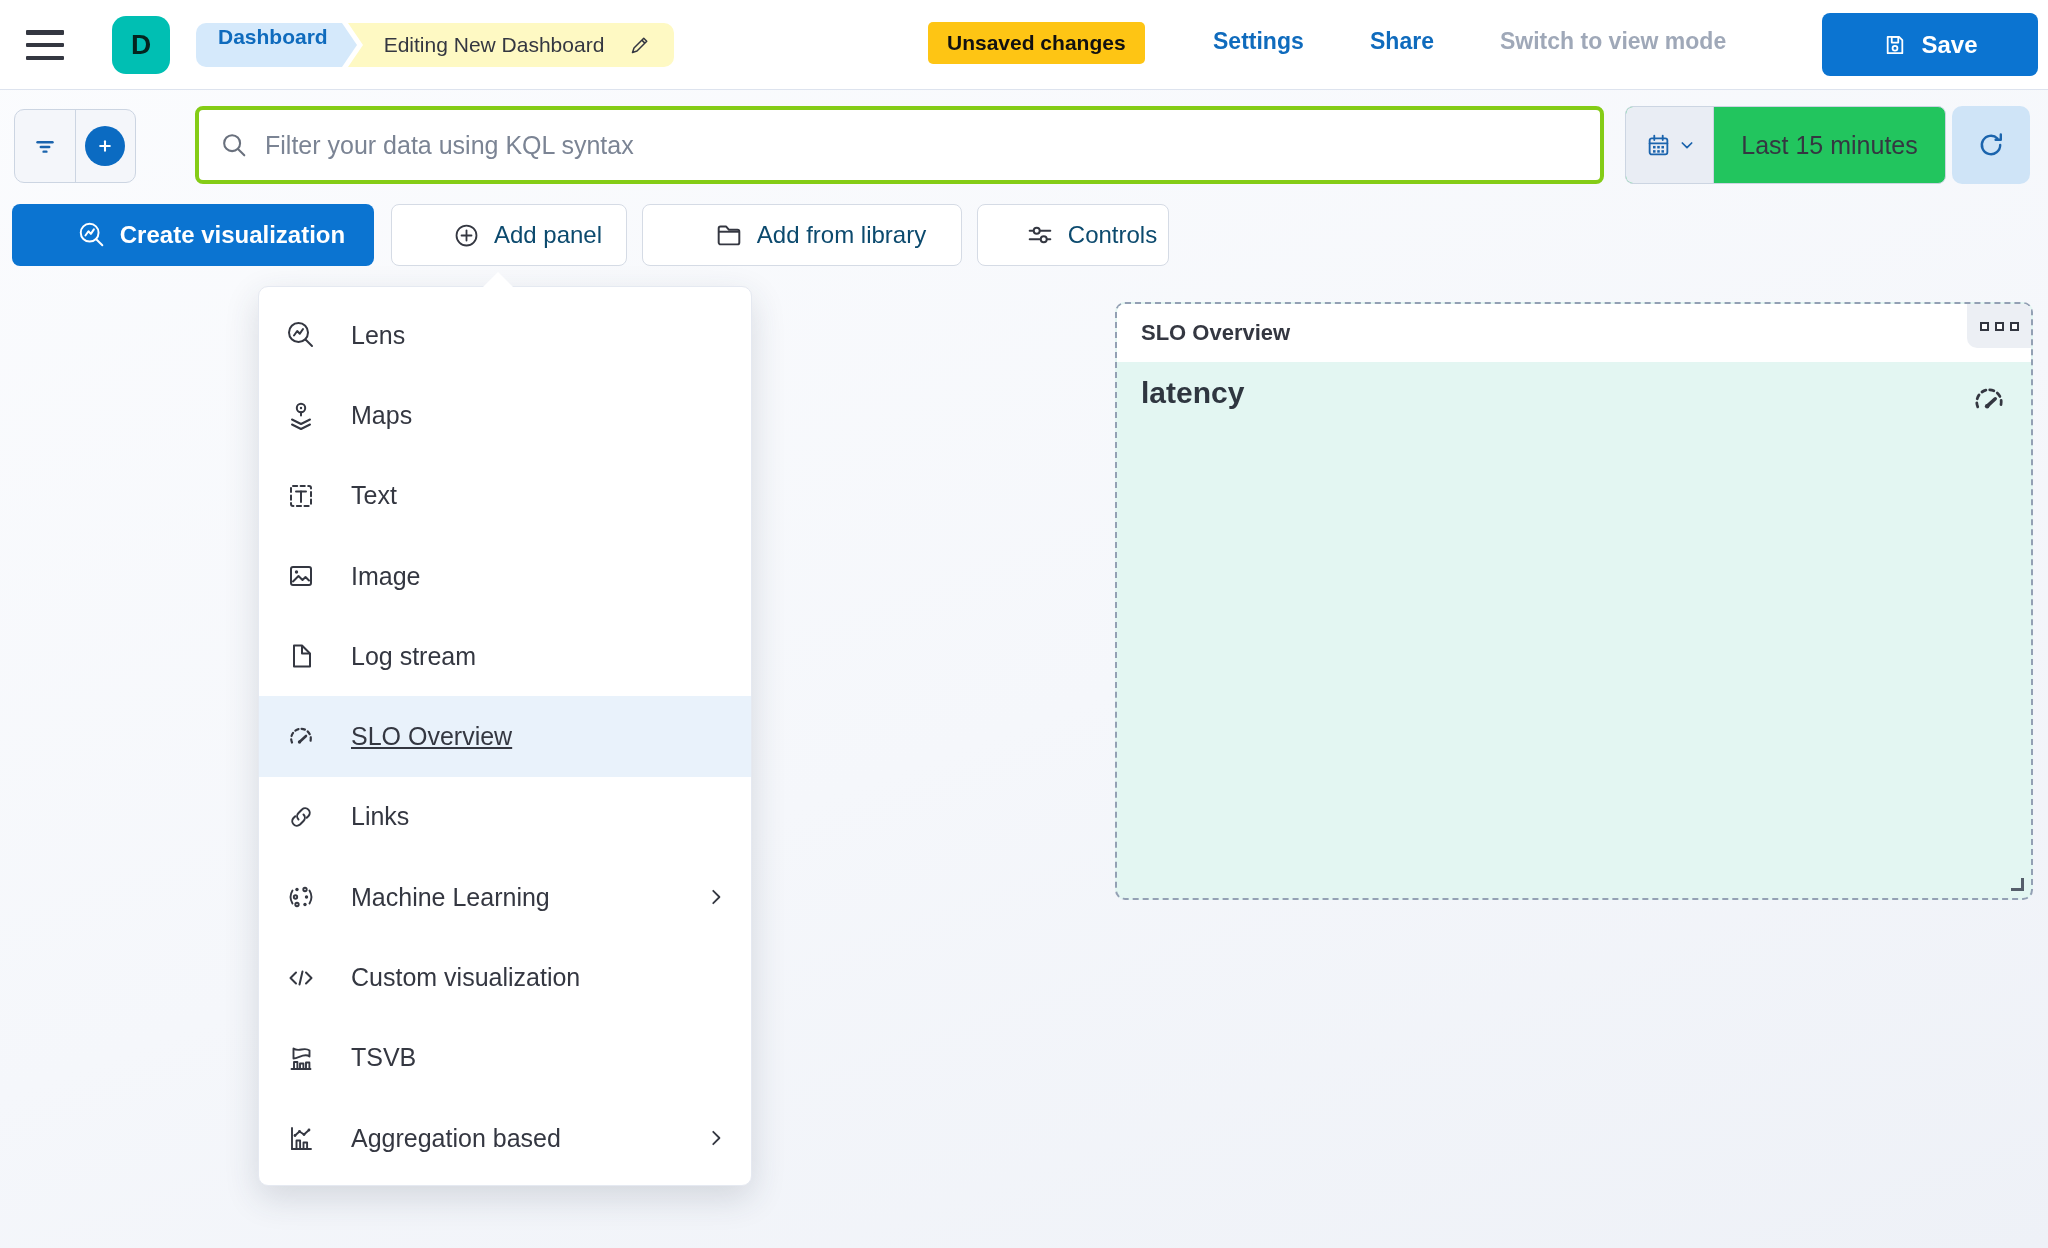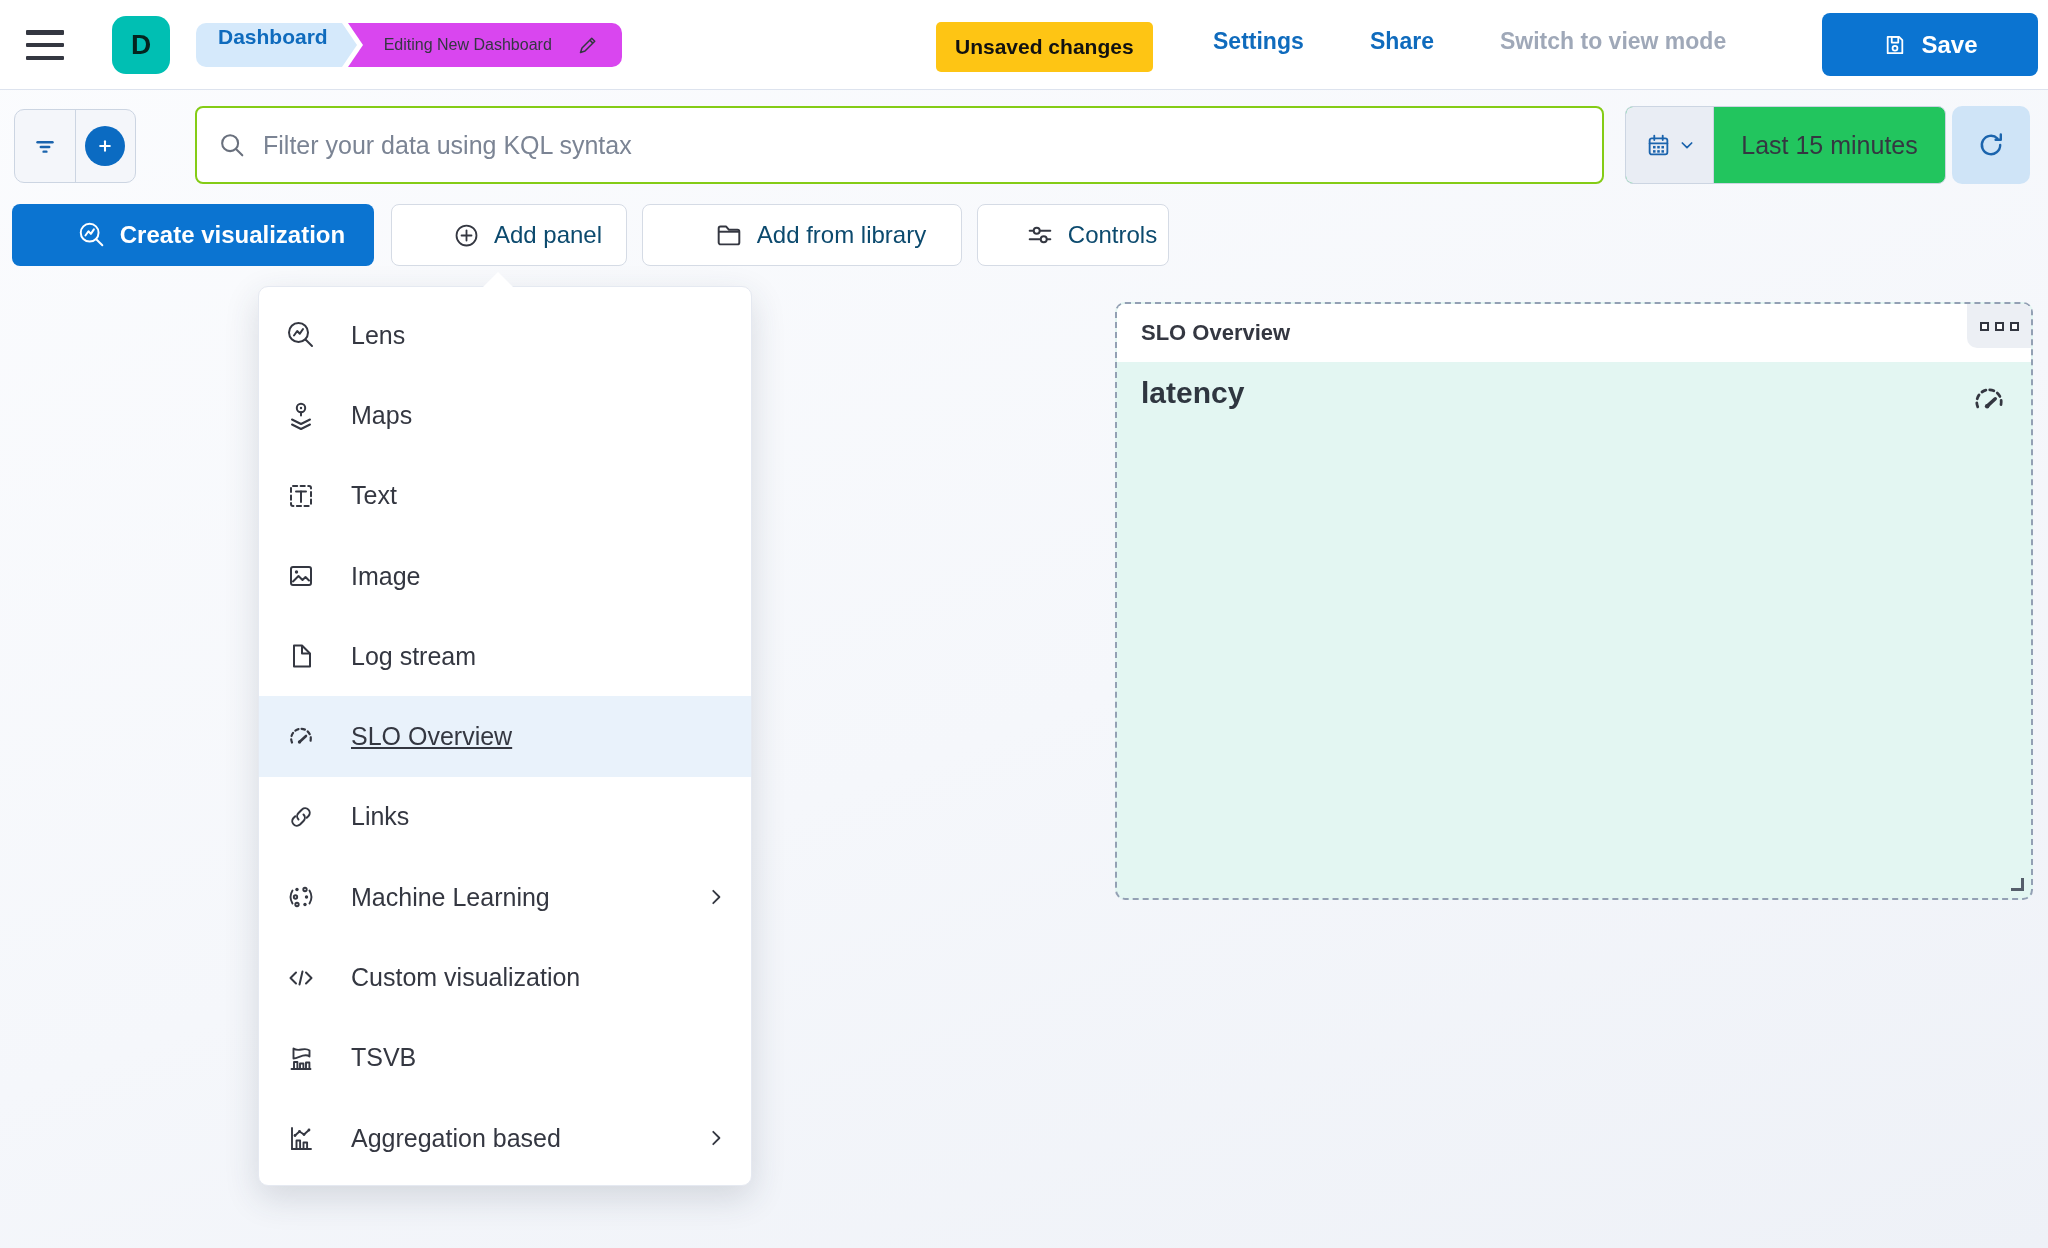--- a/index.html
+++ b/index.html
@@ -18,45 +18,45 @@
     display:flex; flex-direction:column; justify-content:space-between; cursor:pointer; }
   .hamburger span { display:block; height:4.5px; background:#343741; border-radius:1px; }
   .logo-tile { position:absolute; left:112px; top:16px; width:58px; height:58px;
     background:#00bfb3; border-radius:14px; display:flex; align-items:center; justify-content:center;
     font-size:28px; font-weight:700; color:#04251f; cursor:pointer; }
   .crumbs { position:absolute; left:196px; top:23px; height:44px; display:flex; align-items:stretch; }
   .crumb-first { position:relative; background:#d5e9fb; color:#0f6bbd; font-size:21px; font-weight:600;
     display:flex; align-items:center; padding:0 14px 16px 22px; border-radius:10px 0 0 10px; }
   .crumb-arrow { position:relative; z-index:3; width:0; height:0;
     border-top:22px solid transparent; border-bottom:22px solid transparent; border-left:15px solid #d5e9fb; }
-  .crumb-last { position:relative; margin-left:-9px; background:#d946ef; color:#343741; font-size:16px;
+  .crumb-last { position:relative; margin-left:-9px; background:#fef9c3; color:#343741; font-size:21px;
     font-weight:500; display:flex; align-items:center; gap:24px; padding:0 22px 0 36px;
     border-radius:0 10px 10px 0; }
   .crumb-notch { position:absolute; left:0; top:0; width:0; height:0; z-index:2;
     border-top:22px solid transparent; border-bottom:22px solid transparent; border-left:15px solid #ffffff; }
-  .badge-unsaved { position:absolute; left:928px; top:22px; height:50px; background:#fec514;
-    border-radius:5px; display:flex; align-items:center; padding:0 19px; font-size:21px; font-weight:700; color:#111;margin-left:8px; }
+  .badge-unsaved { position:absolute; left:928px; top:22px; height:42px; background:#fec514;
+    border-radius:5px; display:flex; align-items:center; padding:0 19px; font-size:21px; font-weight:700; color:#111; }
   .hdr-link { position:absolute; top:28px; font-size:23px; font-weight:600; color:#0f6bbd; cursor:pointer; }
   .hdr-link.settings { left:1213px; }
   .hdr-link.share { left:1370px; }
   .hdr-link.disabled { left:1500px; color:#9fa8b8; cursor:default; }
   .save-btn { position:absolute; left:1822px; top:13px; width:216px; height:63px; background:#0b74d1;
     border:none; border-radius:8px; color:#fff; font-size:24px; font-weight:600;
     display:flex; align-items:center; justify-content:center; gap:13px; cursor:pointer;
     font-family:"Liberation Sans",sans-serif; }
 
   
   .filter-group { position:absolute; left:14px; top:109px; width:122px; height:74px;
     background:#f4f6fa; border:1px solid #ccd5e2; border-radius:10px; display:flex; z-index:5; }
   .filter-cell { flex:1; display:flex; align-items:center; justify-content:center; cursor:pointer; }
   .filter-cell + .filter-cell { border-left:1px solid #ccd5e2; }
   .plus-circle { width:40px; height:40px; border-radius:50%; background:#0b6bc2; color:#fff;
     display:flex; align-items:center; justify-content:center; }
   .search-box { position:absolute; left:195px; top:106px; width:1409px; height:78px; background:#fff;
-    border:2px solid #84cc16; border-radius:8px; display:flex; align-items:center; padding:0 20px; gap:16px; z-index:5; }
+    border:4px solid #84cc16; border-radius:8px; display:flex; align-items:center; padding:0 20px; gap:16px; z-index:5; }
   .search-box input { flex:1; border:none; outline:none; font-size:25px; color:#343741;
     font-family:"Liberation Sans",sans-serif; background:transparent; }
   .search-box input::placeholder { color:#7b8494; }
   .timepicker { position:absolute; left:1625px; top:106px; width:321px; height:78px; background:#22c55e;
     border:1px solid #ccd5e2; border-radius:8px; display:flex; overflow:hidden; z-index:5; }
   .tp-left { width:88px; background:#e9edf4; border-right:1px solid #ccd5e2; display:flex;
     align-items:center; justify-content:center; gap:7px; cursor:pointer; }
   .tp-right { flex:1; display:flex; align-items:center; justify-content:center; font-size:25px;
     font-weight:500; color:#343741; cursor:pointer; }
   .refresh-btn { position:absolute; left:1952px; top:106px; width:78px; height:78px; background:#cfe4f7;

